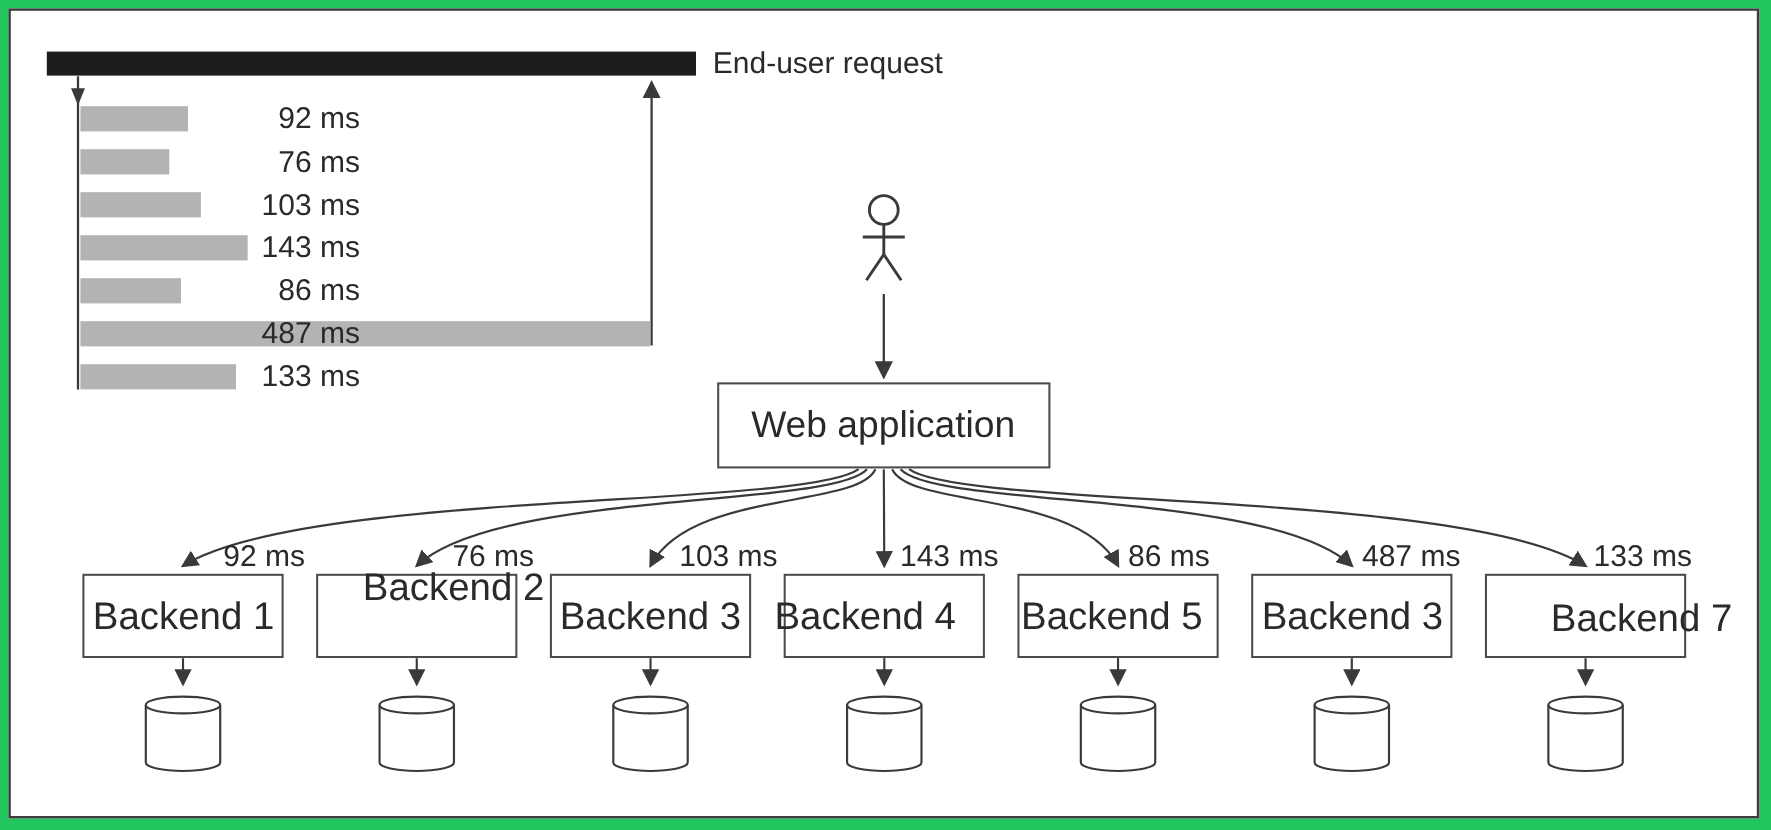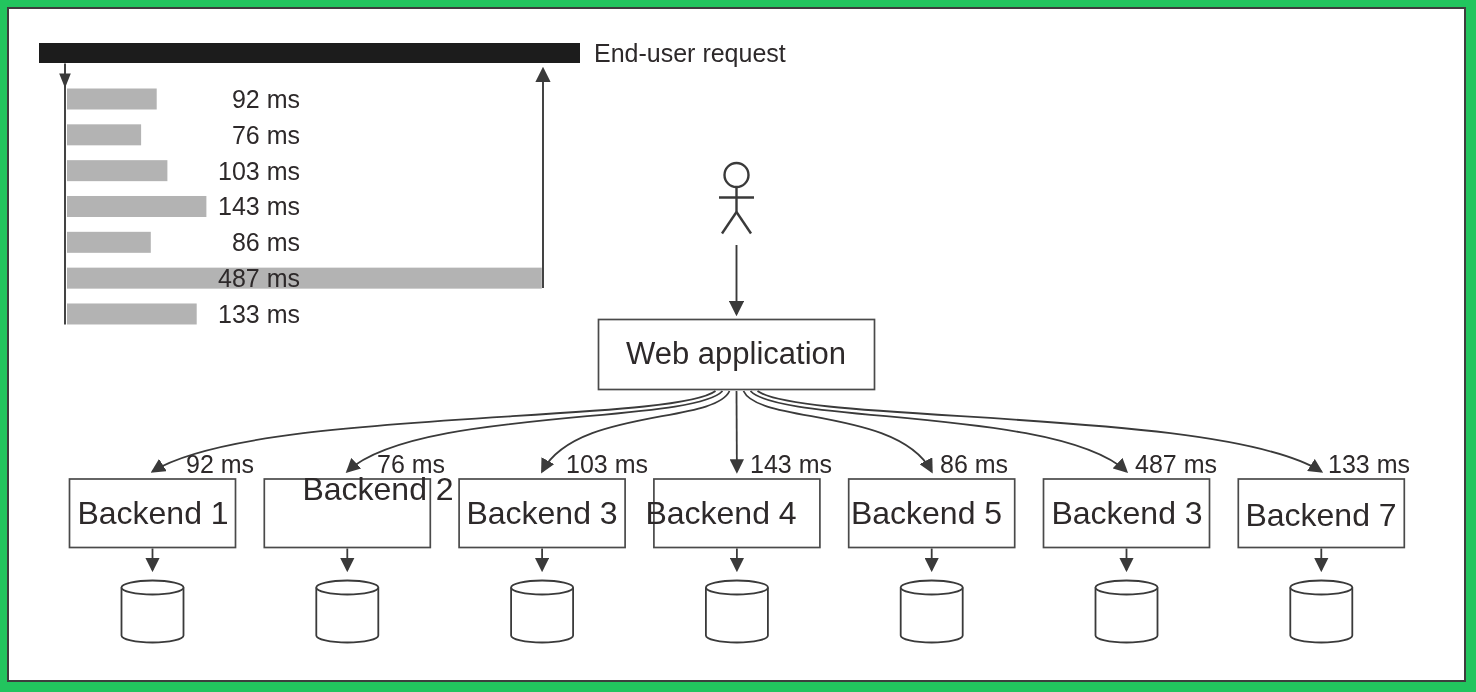--- a/index.html
+++ b/index.html
@@ -126,16 +126,16 @@
         <div class="lbl fan-label" style="left: 750px; top: 451px;">143 ms</div>
         <div class="lbl backend-label" style="left: 654px; top: 479px; width: 134px; height: 68.5px;">Backend 4</div>
         <div class="lbl bar-label" style="left: 160px; top: 229.32px; width: 140px;">86 ms</div>
         <div class="lbl fan-label" style="left: 940px; top: 451px;">86 ms</div>
         <div class="lbl backend-label" style="left: 849px; top: 479px; width: 155px; height: 68.5px;">Backend 5</div>
         <div class="lbl bar-label" style="left: 160px; top: 265.15px; width: 140px;">487 ms</div>
         <div class="lbl fan-label" style="left: 1135px; top: 451px;">487 ms</div>
         <div class="lbl backend-label" style="left: 1044px; top: 479px; width: 166px; height: 68.5px;">Backend 3</div>
         <div class="lbl bar-label" style="left: 160px; top: 300.98px; width: 140px;">133 ms</div>
         <div class="lbl fan-label" style="left: 1328px; top: 451px;">133 ms</div>
-        <div class="lbl backend-label" style="left: 1238px; top: 479px; width: 166px; height: 72px;">Backend 7</div>
+        <div class="lbl backend-label" style="left: 1238px; top: 479px; width: 166px; height: 72px; padding-left: 47px;">Backend 7</div>
       </div>
   </div>
 </div>
 
 </body></html>

